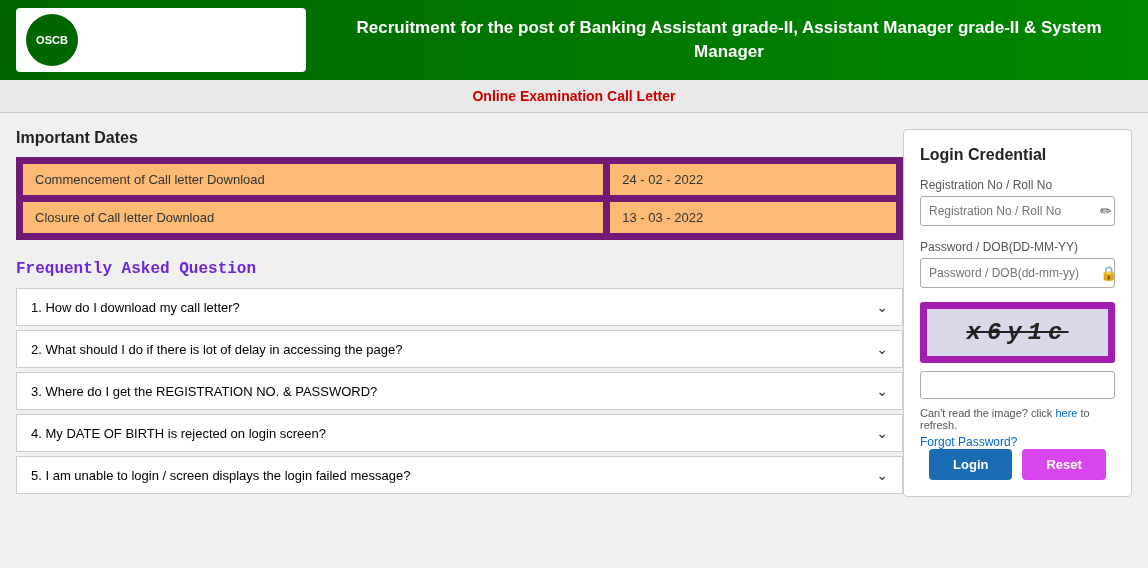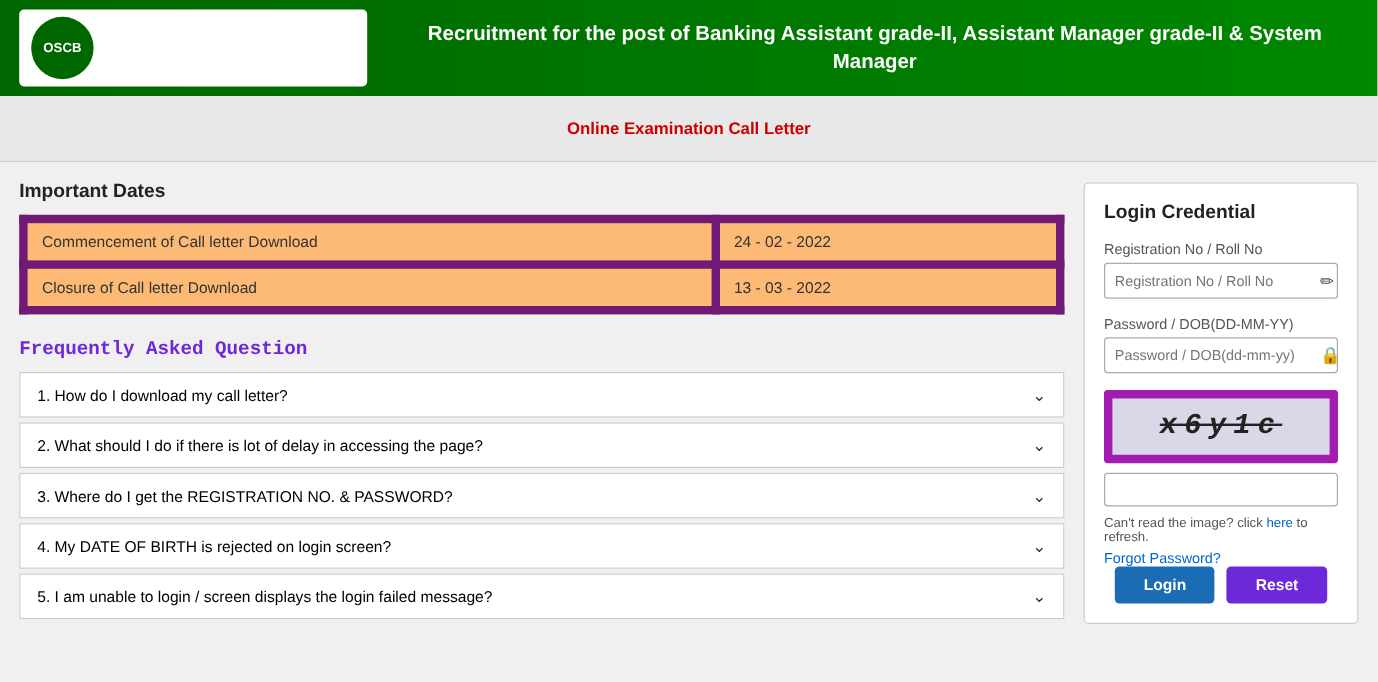--- a/index.html
+++ b/index.html
@@ -48,35 +48,34 @@
       font-weight: bold;
       flex: 1;
       text-align: center;
       line-height: 1.4;
     }
 
     
     .sub-header {
       background: #e8e8e8;
       text-align: center;
-      padding: 19px;
+      padding: 8px;
       border-bottom: 1px solid #ccc;
     }
     .sub-header span {
       color: #cc0000;
       font-weight: bold;
       font-size: 14px;
     }
 
     
     .main-content {
       display: flex;
       padding: 16px;
-      gap: 16px;
-      align-items: flex-end;
+      align-items: flex-start;
     }
 
     
     .left-panel {
       flex: 1;
     }
 
     .section-title {
       font-size: 16px;
       font-weight: bold;
@@ -216,21 +215,21 @@
       background: #1a6db5;
       color: white;
       border: none;
       border-radius: 4px;
       padding: 8px 24px;
       font-size: 13px;
       cursor: pointer;
       font-weight: bold;
     }
     .btn-reset {
-      background: #6d28d9;
+      background: #d946ef;
       color: white;
       border: none;
       border-radius: 4px;
       padding: 8px 24px;
       font-size: 13px;
       cursor: pointer;
       font-weight: bold;
     }
   </style>
 </head>

